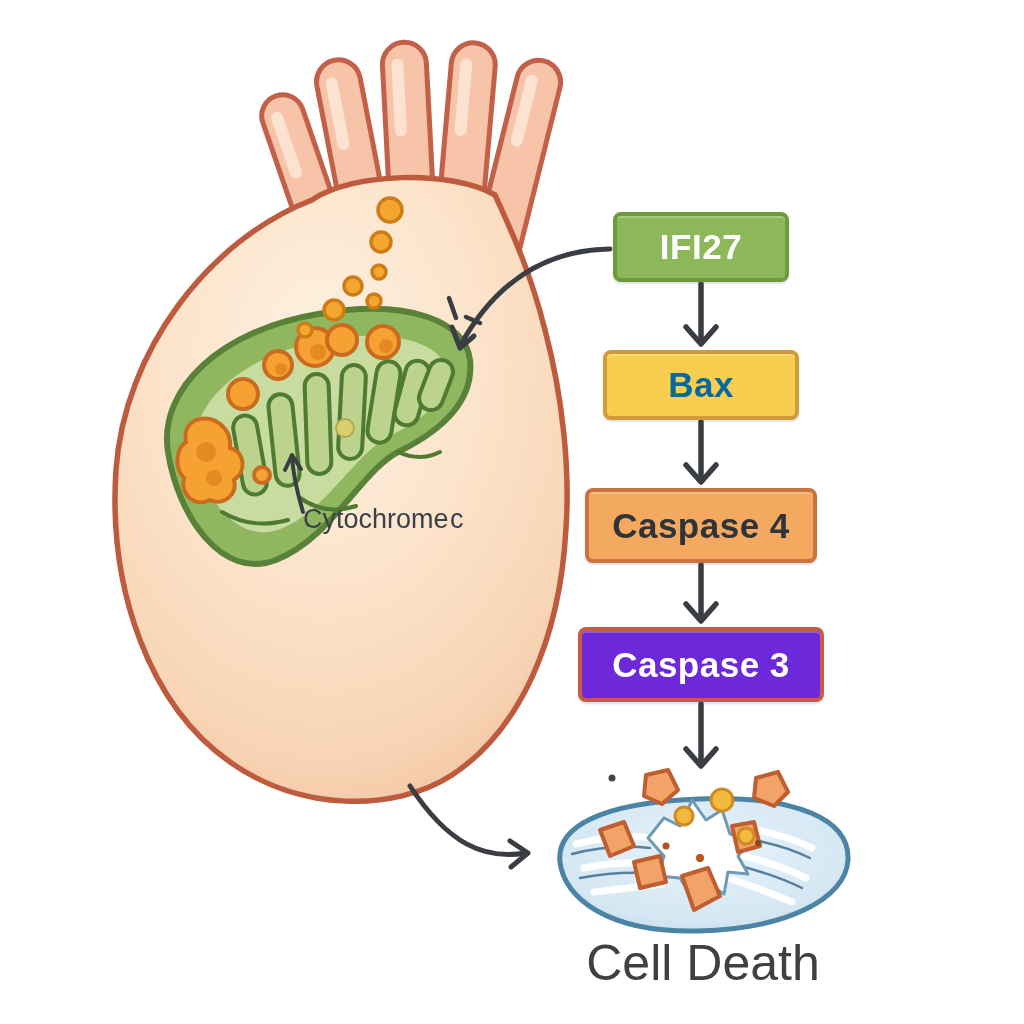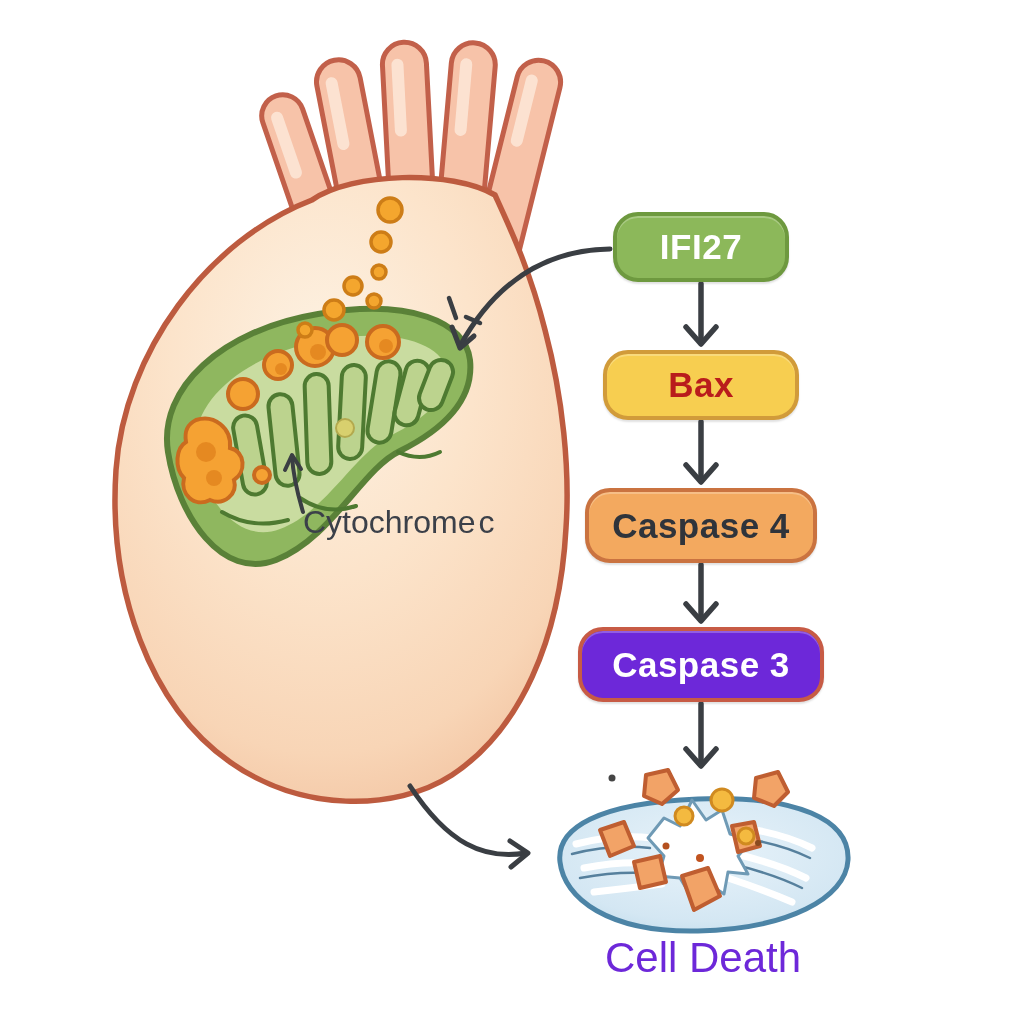--- a/index.html
+++ b/index.html
@@ -23,50 +23,50 @@
     top: 212px;
     width: 286px;
     z-index: 2;
     display: flex;
     flex-direction: column;
     align-items: center;
   }
   .pbox {
     box-sizing: border-box;
     border: 4px solid;
-    border-radius: 25px;
+    border-radius: 8px;
     display: flex;
     align-items: center;
     justify-content: center;
     font-weight: bold;
     font-size: 35px;
     letter-spacing: 0.5px;
     box-shadow: 0 2px 2px rgba(0,0,0,0.12), inset 0 2px 0 rgba(255,255,255,0.25);
   }
   .pbox.w-ifi27   { width: 176px; height: 70px; }
   .pbox.w-bax     { width: 196px; height: 70px; }
   .pbox.w-casp9   { width: 232px; height: 75px; }
   .pbox.w-casp3   { width: 246px; height: 75px; }
   .flow-arrow { display: block; }
   
   .label { position: absolute; z-index: 3; white-space: nowrap; }
   .label-cytc {
     left: 303px;
     top: 504px;
-    font-size: 32px;
+    font-size: 27px;
     color: #3b4049;
     word-spacing: -6px;
   }
   .label-celldeath {
     left: 558px;
     top: 934px;
     width: 290px;
     text-align: center;
-    font-size: 42px;
-    color: #6d28d9;
+    font-size: 50px;
+    color: #404040;
   }
 </style>
 </head>
 <body>
 
 <div class="canvas">
 
   <svg class="illustration" viewBox="0 0 1024 1024" width="1024" height="1024">
     <defs>
       <radialGradient id="cellGrad" cx="0.46" cy="0.30" r="0.80">
@@ -251,21 +251,21 @@
       <span>IFI27</span>
     </div>
 
     <svg class="flow-arrow" width="44" height="68" viewBox="0 0 44 68">
       <g fill="none" stroke="#3a3e43" stroke-width="5.5" stroke-linecap="round" stroke-linejoin="round">
         <path d="M 22,2 L 22,60"></path>
         <path d="M 7,45 L 22,62 L 37,45"></path>
       </g>
     </svg>
 
-    <div class="pbox w-bax" style="background-color: rgb(247, 206, 80); border-color: rgb(209, 155, 58); color: #b91c1c;">
+    <div class="pbox w-bax" style="background-color: rgb(247, 206, 80); border-color: rgb(209, 155, 58); color: #0369a1;">
       <span>Bax</span>
     </div>
 
     <svg class="flow-arrow" width="44" height="68" viewBox="0 0 44 68">
       <g fill="none" stroke="#3a3e43" stroke-width="5.5" stroke-linecap="round" stroke-linejoin="round">
         <path d="M 22,2 L 22,60"></path>
         <path d="M 7,45 L 22,62 L 37,45"></path>
       </g>
     </svg>
 

